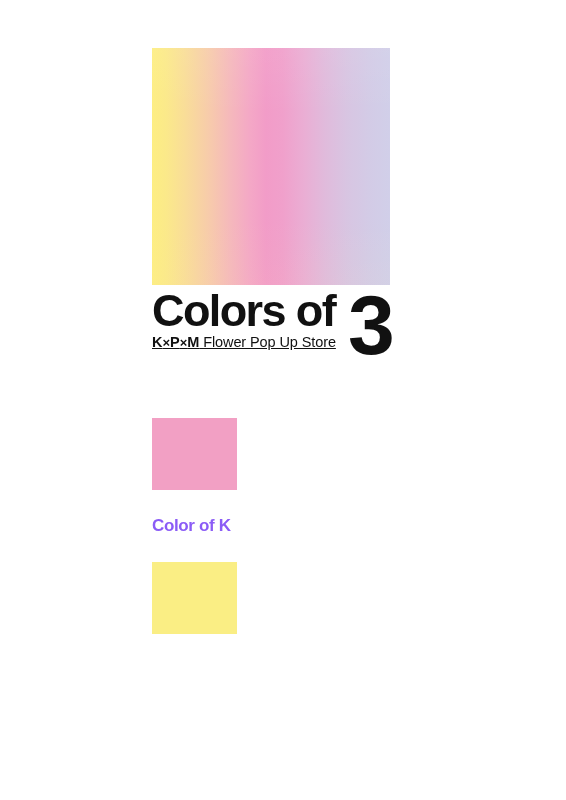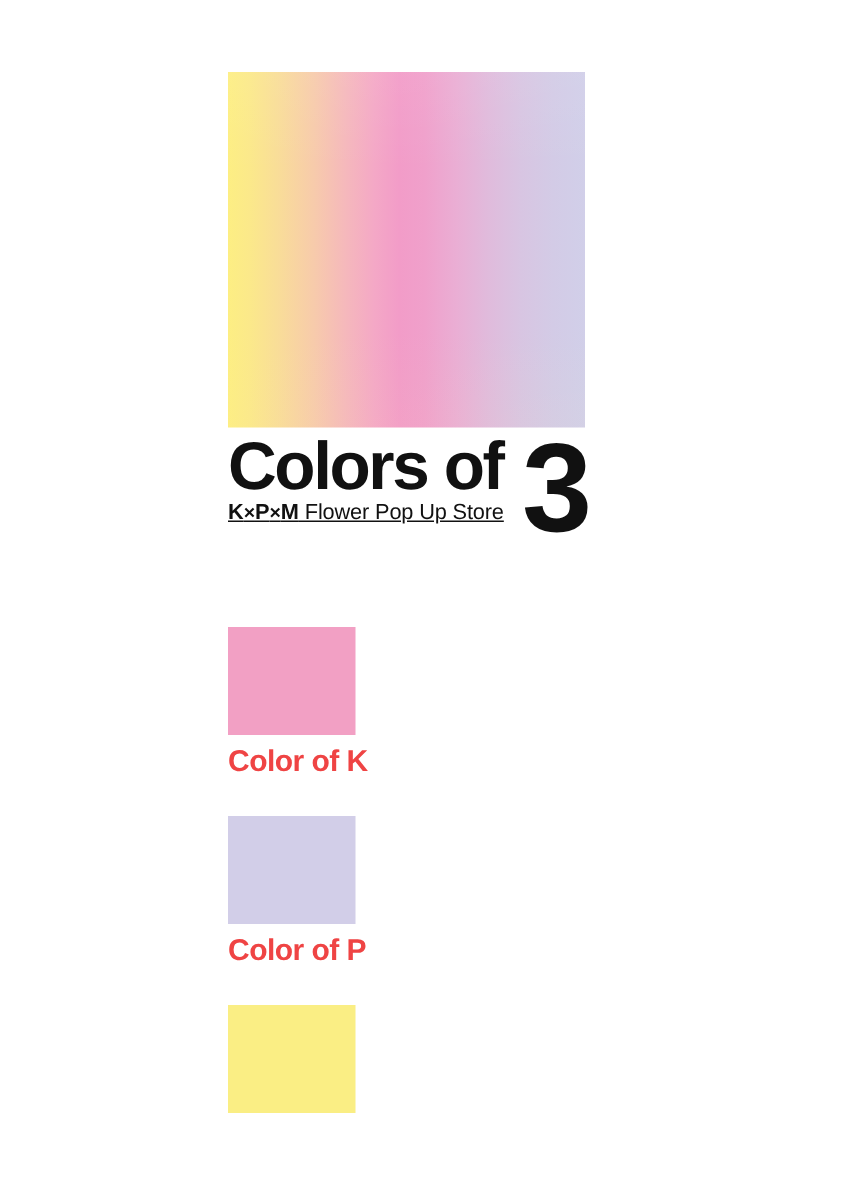--- a/index.html
+++ b/index.html
@@ -122,27 +122,27 @@
     margin-bottom: 28px;
   }
   .swatch-item:last-child {
     margin-bottom: 0;
   }
   .swatch-chip {
     width: 85px;
     height: 72px;
   }
   .swatch-label {
-    margin-top: 10px;
+    margin-top: 28px;
     font-family: "Liberation Sans", sans-serif;
     font-weight: bold;
-    font-size: 20px;
+    font-size: 17px;
     line-height: 16px;
     letter-spacing: -0.35px;
-    color: #ef4444;
+    color: #8b5cf6;
     white-space: nowrap;
   }
 </style>
 </head>
 <body style="background-color: rgb(255, 255, 255);">
 
 <div id="poster">
 
   <div class="hero-gradient">
     <div class="grad-base"></div>
@@ -156,24 +156,20 @@
 
   <div class="big-three">3</div>
 
   <div class="swatch-list">
 
     <div class="swatch-item">
       <div class="swatch-chip" style="background-color: rgb(242, 160, 196);"></div>
       <div class="swatch-label">Color of K</div>
     </div>
 
-    <div class="swatch-item">
-      <div class="swatch-chip" style="background-color: rgb(210, 206, 232);"></div>
-      <div class="swatch-label">Color of P</div>
-    </div>
 
     <div class="swatch-item">
       <div class="swatch-chip" style="background-color: rgb(250, 238, 132);"></div>
     </div>
 
   </div>
 
 </div>
 
 </body></html>

